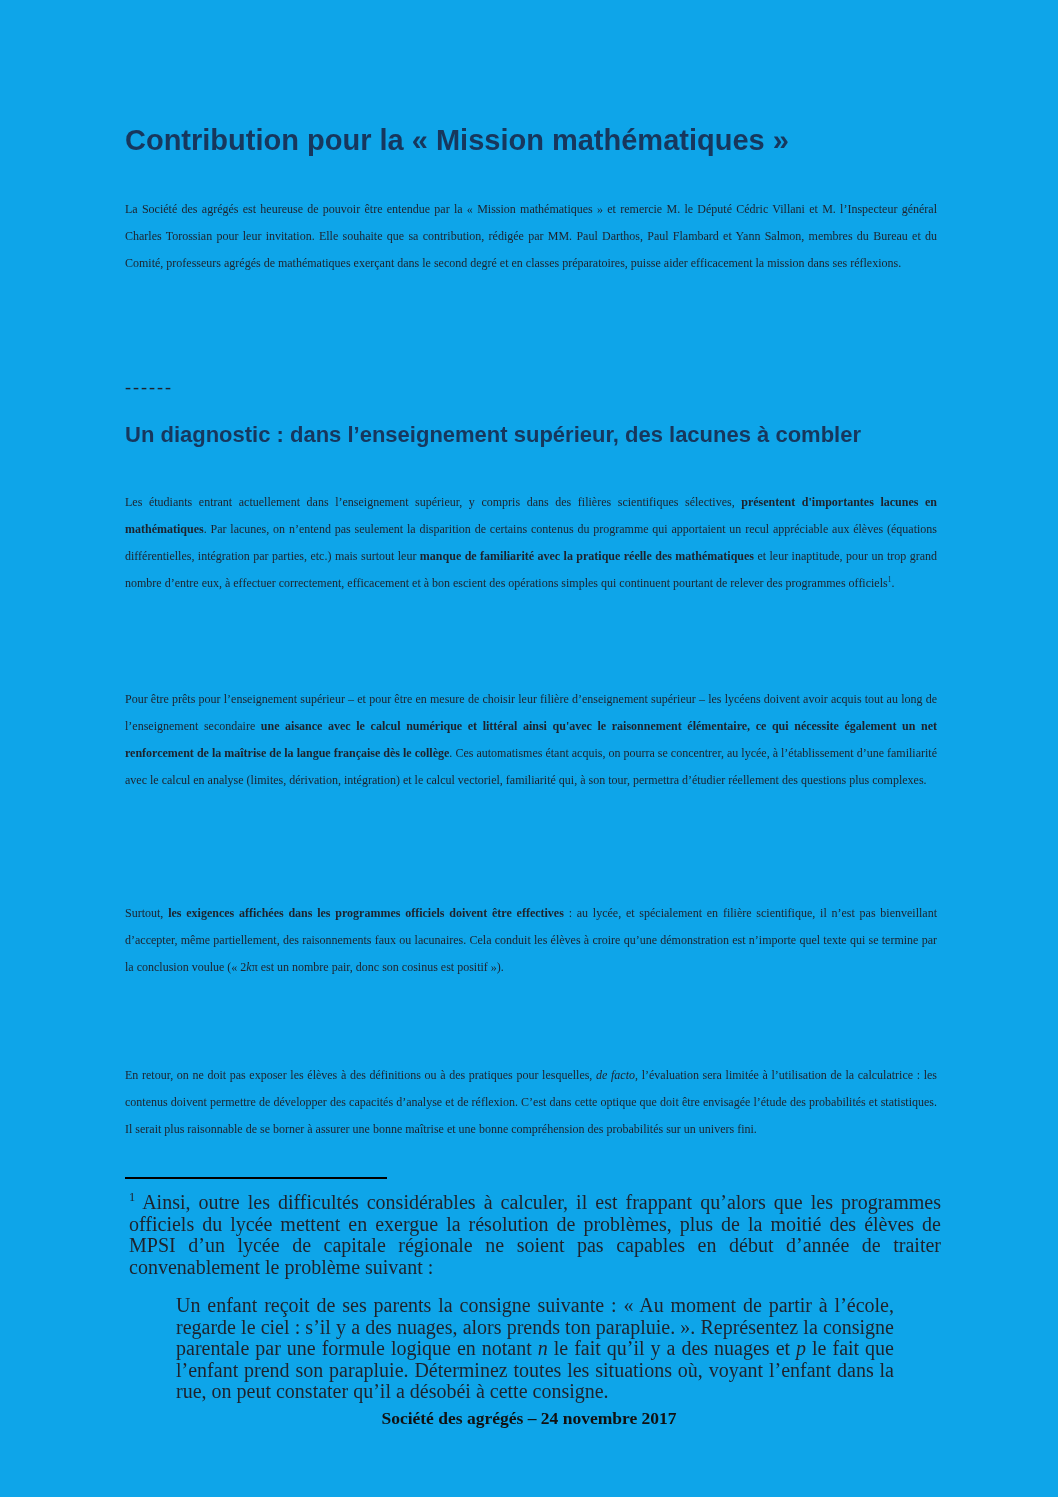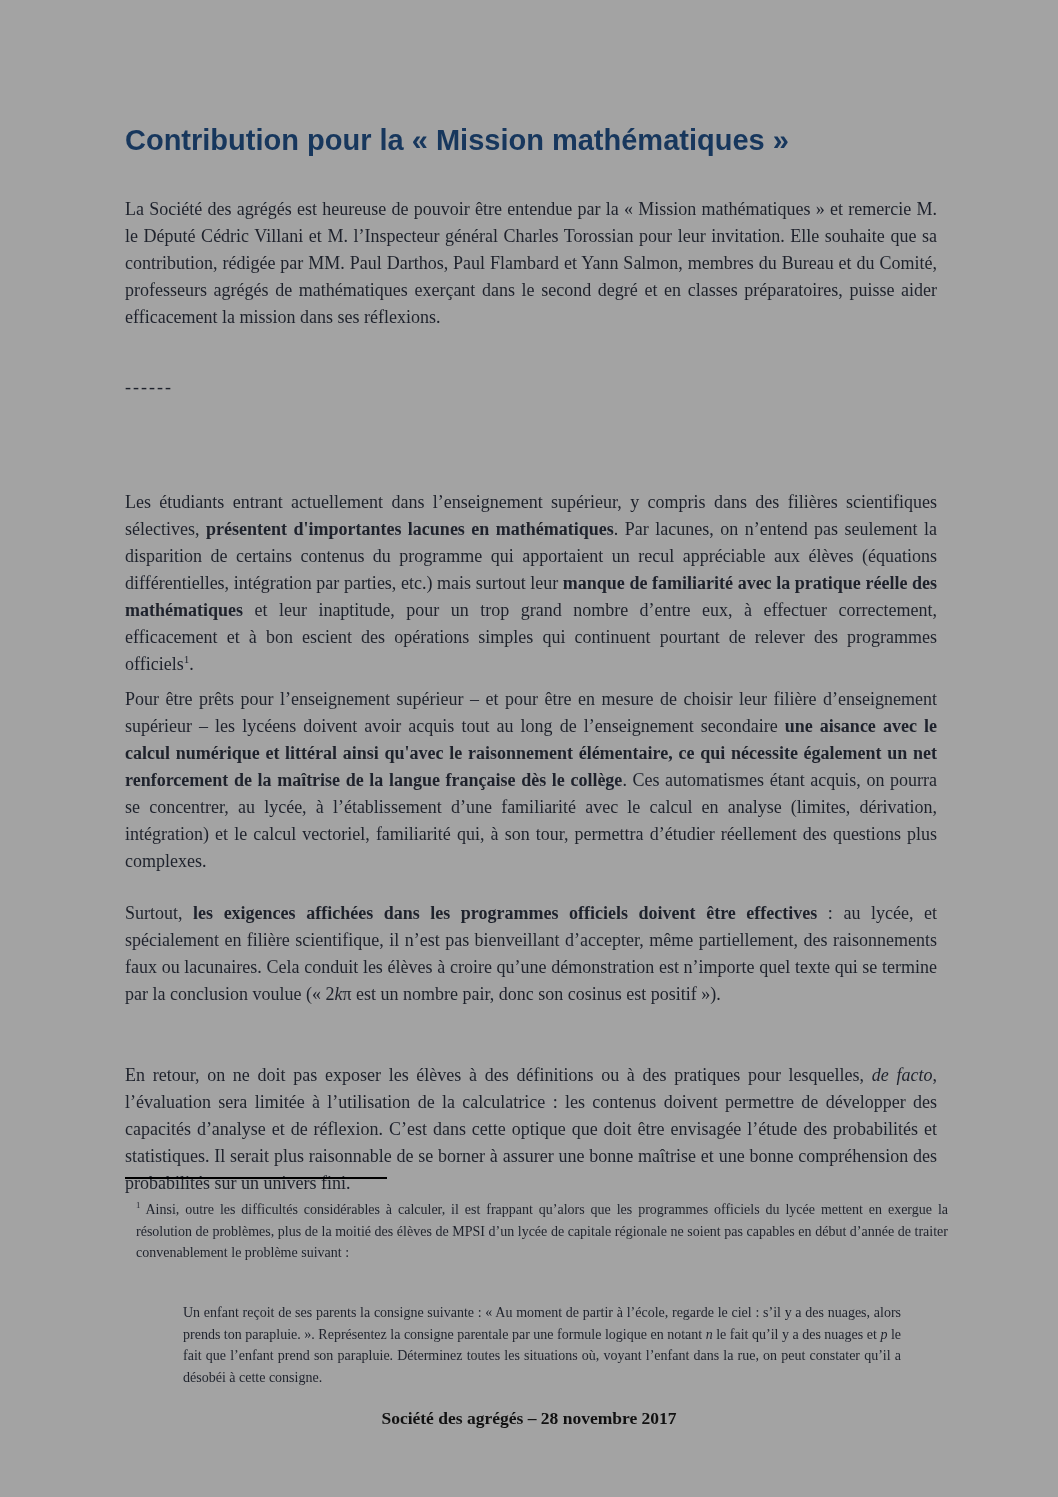--- a/index.html
+++ b/index.html
@@ -4,42 +4,42 @@
 <style>
   html, body {
     margin: 0;
     padding: 0;
     background: #ffffff;
   }
   .page {
     position: relative;
     width: 1058px;
     height: 1497px;
-    background: #a3a3a3;
+    background: #0ea5e9;
     overflow: hidden;
     font-family: "Liberation Serif", serif;
   }
   .doc-title {
     position: absolute;
     left: 125px;
     top: 122px;
     margin: 0;
     width: 812px;
     font-family: "Liberation Sans", sans-serif;
     font-size: 29px;
     line-height: 36px;
     font-weight: bold;
     color: #17375d;
   }
   .para {
     position: absolute;
     left: 125px;
     width: 812px;
     margin: 0;
-    font-size: 18px;
+    font-size: 12px;
     line-height: 27px;
     text-align: justify;
     color: #1e222c;
   }
   .p1 { top: 196px; }
   .sep {
     position: absolute;
     left: 125px;
     top: 377px;
     font-size: 18px;
@@ -67,22 +67,22 @@
     left: 125px;
     top: 1177px;
     width: 262px;
     height: 0;
     border-top: 2px solid #000000;
   }
   .footnote {
     position: absolute;
     left: 125px;
     width: 812px;
-    margin: 11px;
-    font-size: 14px;
+    margin: 4px;
+    font-size: 20px;
     line-height: 21.5px;
     text-align: justify;
     color: #1e222c;
   }
   .fn-text { top: 1188px; }
   .fn-quote {
     left: 172px;
     width: 718px;
     top: 1291px;
   }
@@ -106,30 +106,31 @@
 <body>
 
 <div class="page">
 
   <h1 class="doc-title">Contribution pour la « Mission mathématiques »</h1>
 
   <p class="para p1"><span>La Société des agrégés est heureuse de pouvoir être entendue par la « Mission mathématiques » et remercie M. le Député Cédric Villani et M. l’Inspecteur général Charles Torossian pour leur invitation. Elle souhaite que sa contribution, rédigée par MM. Paul Darthos, Paul Flambard et Yann Salmon, membres du Bureau et du Comité, professeurs agrégés de mathématiques exerçant dans le second degré et en classes préparatoires, puisse aider efficacement la mission dans ses réflexions.</span></p>
 
   <div class="sep">------</div>
 
+  <h2 class="section-heading">Un diagnostic : dans l’enseignement supérieur, des lacunes à combler</h2>
 
   <p class="para p2"><span>Les étudiants entrant actuellement dans l’enseignement supérieur, y compris dans des filières scientifiques sélectives, </span><span style="font-weight: bold;">présentent d'importantes lacunes en mathématiques</span><span>. Par lacunes, on n’entend pas seulement la disparition de certains contenus du programme qui apportaient un recul appréciable aux élèves (équations différentielles, intégration par parties, etc.) mais surtout leur </span><span style="font-weight: bold;">manque de familiarité avec la pratique réelle des mathématiques</span><span> et leur inaptitude, pour un trop grand nombre d’entre eux, à effectuer correctement, efficacement et à bon escient des opérations simples qui continuent pourtant de relever des programmes officiels</span><sup>1</sup><span>.</span></p>
 
   <p class="para p3"><span>Pour être prêts pour l’enseignement supérieur – et pour être en mesure de choisir leur filière d’enseignement supérieur – les lycéens doivent avoir acquis tout au long de l’enseignement secondaire </span><span style="font-weight: bold;">une aisance avec le calcul numérique et littéral ainsi qu'avec le raisonnement élémentaire, ce qui nécessite également un net renforcement de la maîtrise de la langue française dès le collège</span><span>. Ces automatismes étant acquis, on pourra se concentrer, au lycée, à l’établissement d’une familiarité avec le calcul en analyse (limites, dérivation, intégration) et le calcul vectoriel, familiarité qui, à son tour, permettra d’étudier réellement des questions plus complexes.</span></p>
 
   <p class="para p4"><span>Surtout, </span><span style="font-weight: bold;">les exigences affichées dans les programmes officiels doivent être effectives</span><span> : au lycée, et spécialement en filière scientifique, il n’est pas bienveillant d’accepter, même partiellement, des raisonnements faux ou lacunaires. Cela conduit les élèves à croire qu’une démonstration est n’importe quel texte qui se termine par la conclusion voulue (« 2</span><span style="font-style: italic;">k</span><span>π est un nombre pair, donc son cosinus est positif »).</span></p>
 
   <p class="para p5"><span>En retour, on ne doit pas exposer les élèves à des définitions ou à des pratiques pour lesquelles, </span><span style="font-style: italic;">de facto</span><span>, l’évaluation sera limitée à l’utilisation de la calculatrice : les contenus doivent permettre de développer des capacités d’analyse et de réflexion. C’est dans cette optique que doit être envisagée l’étude des probabilités et statistiques. Il serait plus raisonnable de se borner à assurer une bonne maîtrise et une bonne compréhension des probabilités sur un univers fini.</span></p>
 
   <div class="footnote-rule"></div>
 
   <p class="footnote fn-text"><sup>1</sup><span> Ainsi, outre les difficultés considérables à calculer, il est frappant qu’alors que les programmes officiels du lycée mettent en exergue la résolution de problèmes, plus de la moitié des élèves de MPSI d’un lycée de capitale régionale ne soient pas capables en début d’année de traiter convenablement le problème suivant :</span></p>
 
   <p class="footnote fn-quote"><span>Un enfant reçoit de ses parents la consigne suivante : « Au moment de partir à l’école, regarde le ciel : s’il y a des nuages, alors prends ton parapluie. ». Représentez la consigne parentale par une formule logique en notant </span><span style="font-style: italic;">n</span><span> le fait qu’il y a des nuages et </span><span style="font-style: italic;">p</span><span> le fait que l’enfant prend son parapluie. Déterminez toutes les situations où, voyant l’enfant dans la rue, on peut constater qu’il a désobéi à cette consigne.</span></p>
 
-  <div class="page-footer">Société des agrégés – 28 novembre 2017</div>
+  <div class="page-footer">Société des agrégés – 24 novembre 2017</div>
 
 </div>
 
 </body></html>

